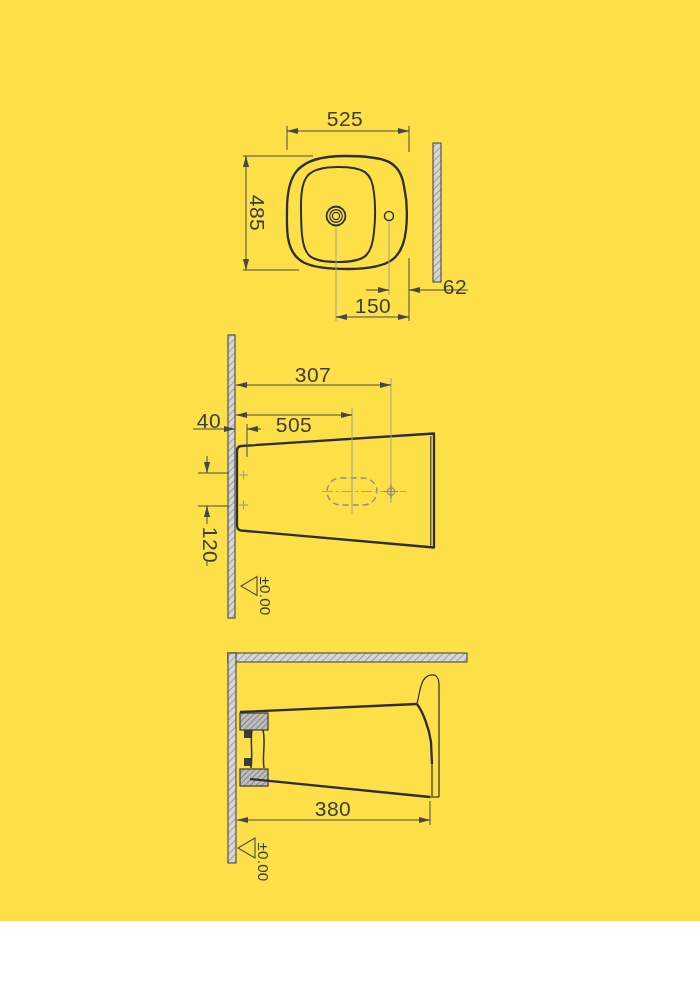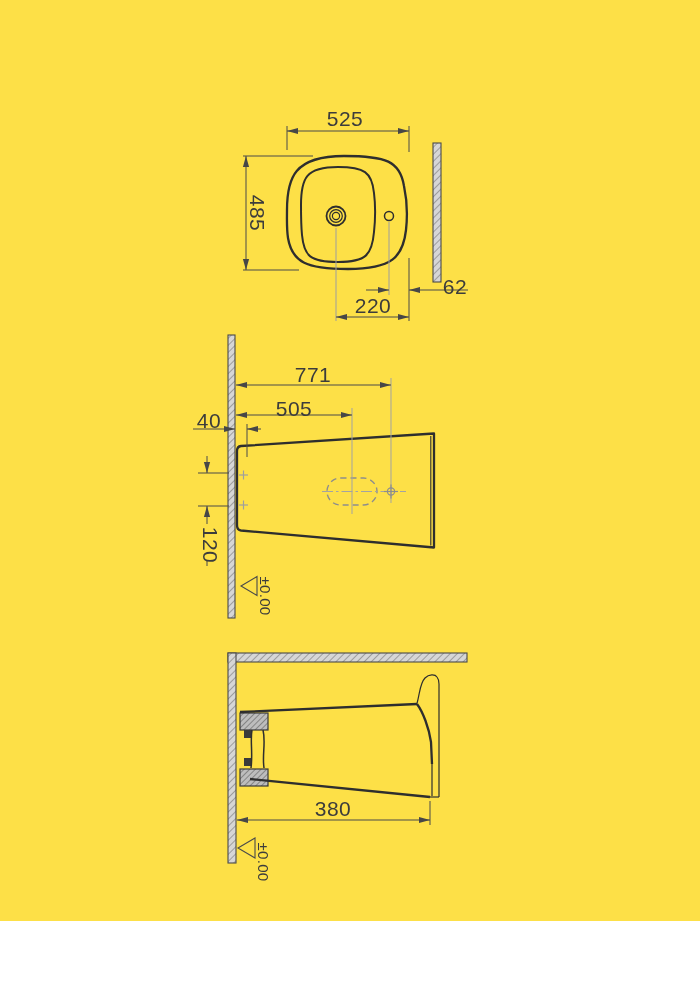--- a/index.html
+++ b/index.html
@@ -146,25 +146,25 @@
       <line x1="430" y1="801" x2="430" y2="825"></line>
       <line x1="237" y1="820" x2="430" y2="820" marker-start="url(#arr)" marker-end="url(#arr)"></line>
     </g>
 
     <path d="M238,848 L255,838 L255,858 Z" stroke="#4a4a4a" stroke-width="1.1"></path>
   </g>
 </svg>
 
 <span class="dim-label" style="left:345px;top:118px">525</span>
 <span class="dim-label vertical" style="left:257px;top:213px">485</span>
-<span class="dim-label" style="left:373px;top:305px">220</span>
+<span class="dim-label" style="left:373px;top:305px">150</span>
 <span class="dim-label" style="left:455px;top:286px">62</span>
 
-<span class="dim-label" style="left:313px;top:374px">771</span>
-<span class="dim-label" style="left:294px;top:408px">505</span>
+<span class="dim-label" style="left:313px;top:374px">307</span>
+<span class="dim-label" style="left:294px;top:424px">505</span>
 <span class="dim-label" style="left:209px;top:420px">40</span>
 <span class="dim-label vertical" style="left:210px;top:545px">120</span>
 <span class="dim-label vertical small" style="left:265px;top:596px">±0.00</span>
 
 <span class="dim-label" style="left:333px;top:808px">380</span>
 <span class="dim-label vertical small" style="left:263px;top:862px">±0.00</span>
 
 </div>
 
 </body></html>

